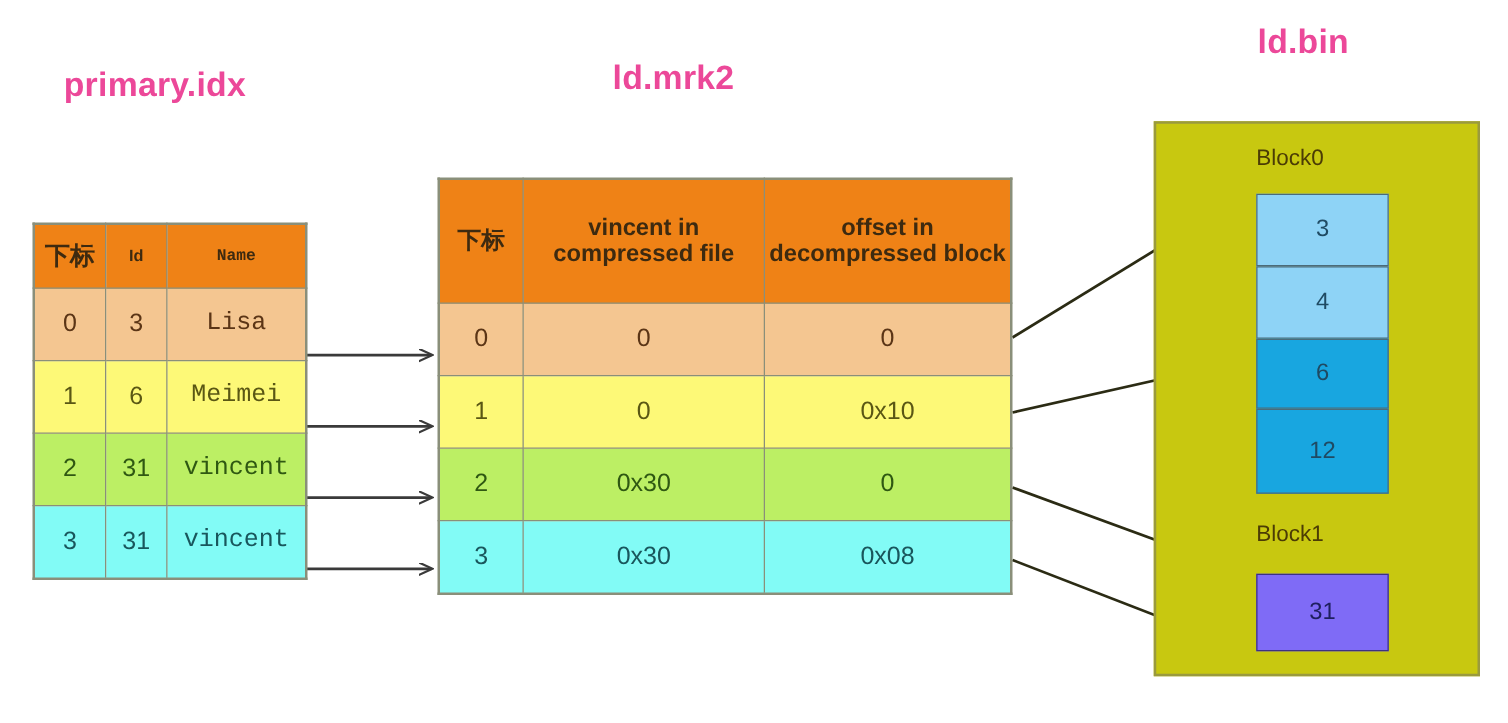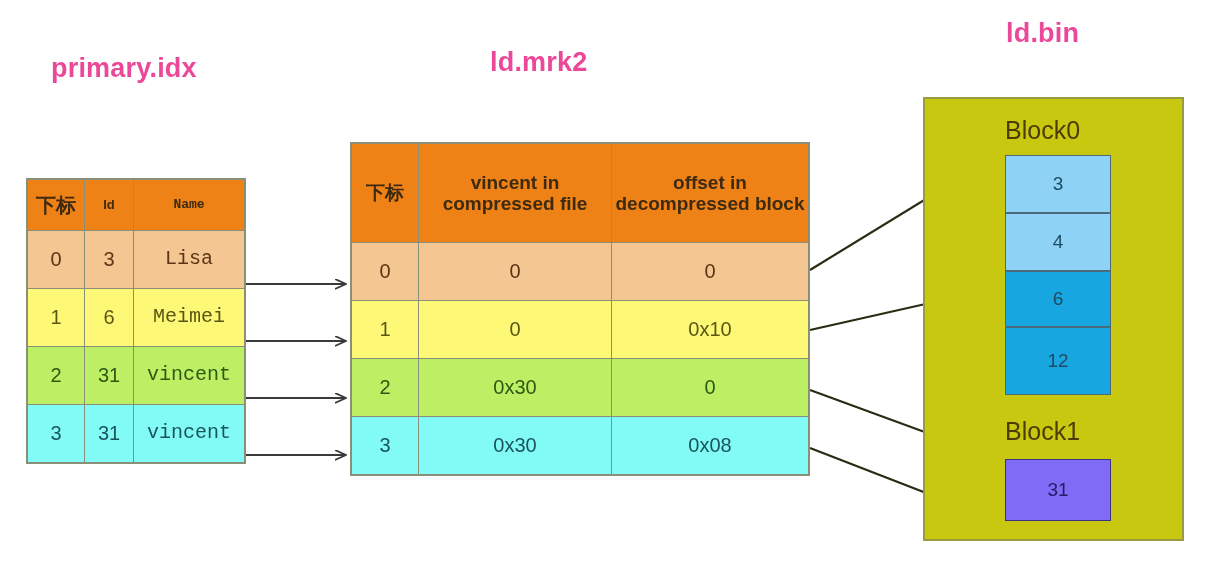--- a/index.html
+++ b/index.html
@@ -76,21 +76,21 @@
     position: absolute;
     left: 923px; top: 97px;
     width: 261px; height: 444px;
     background: #c8c810;
     border: 2px solid #9a9a3e;
     box-sizing: border-box;
   }
   .block-label {
     position: absolute;
     color: #4b3c05;
-    font-size: 25px;
+    font-size: 18px;
     font-weight: 400;
     white-space: nowrap;
   }
   .cell {
     position: absolute;
     left: 80px;
     width: 106px;
     box-sizing: border-box;
     border: 1px solid #4b6b7a;
     color: #1f4a63;

